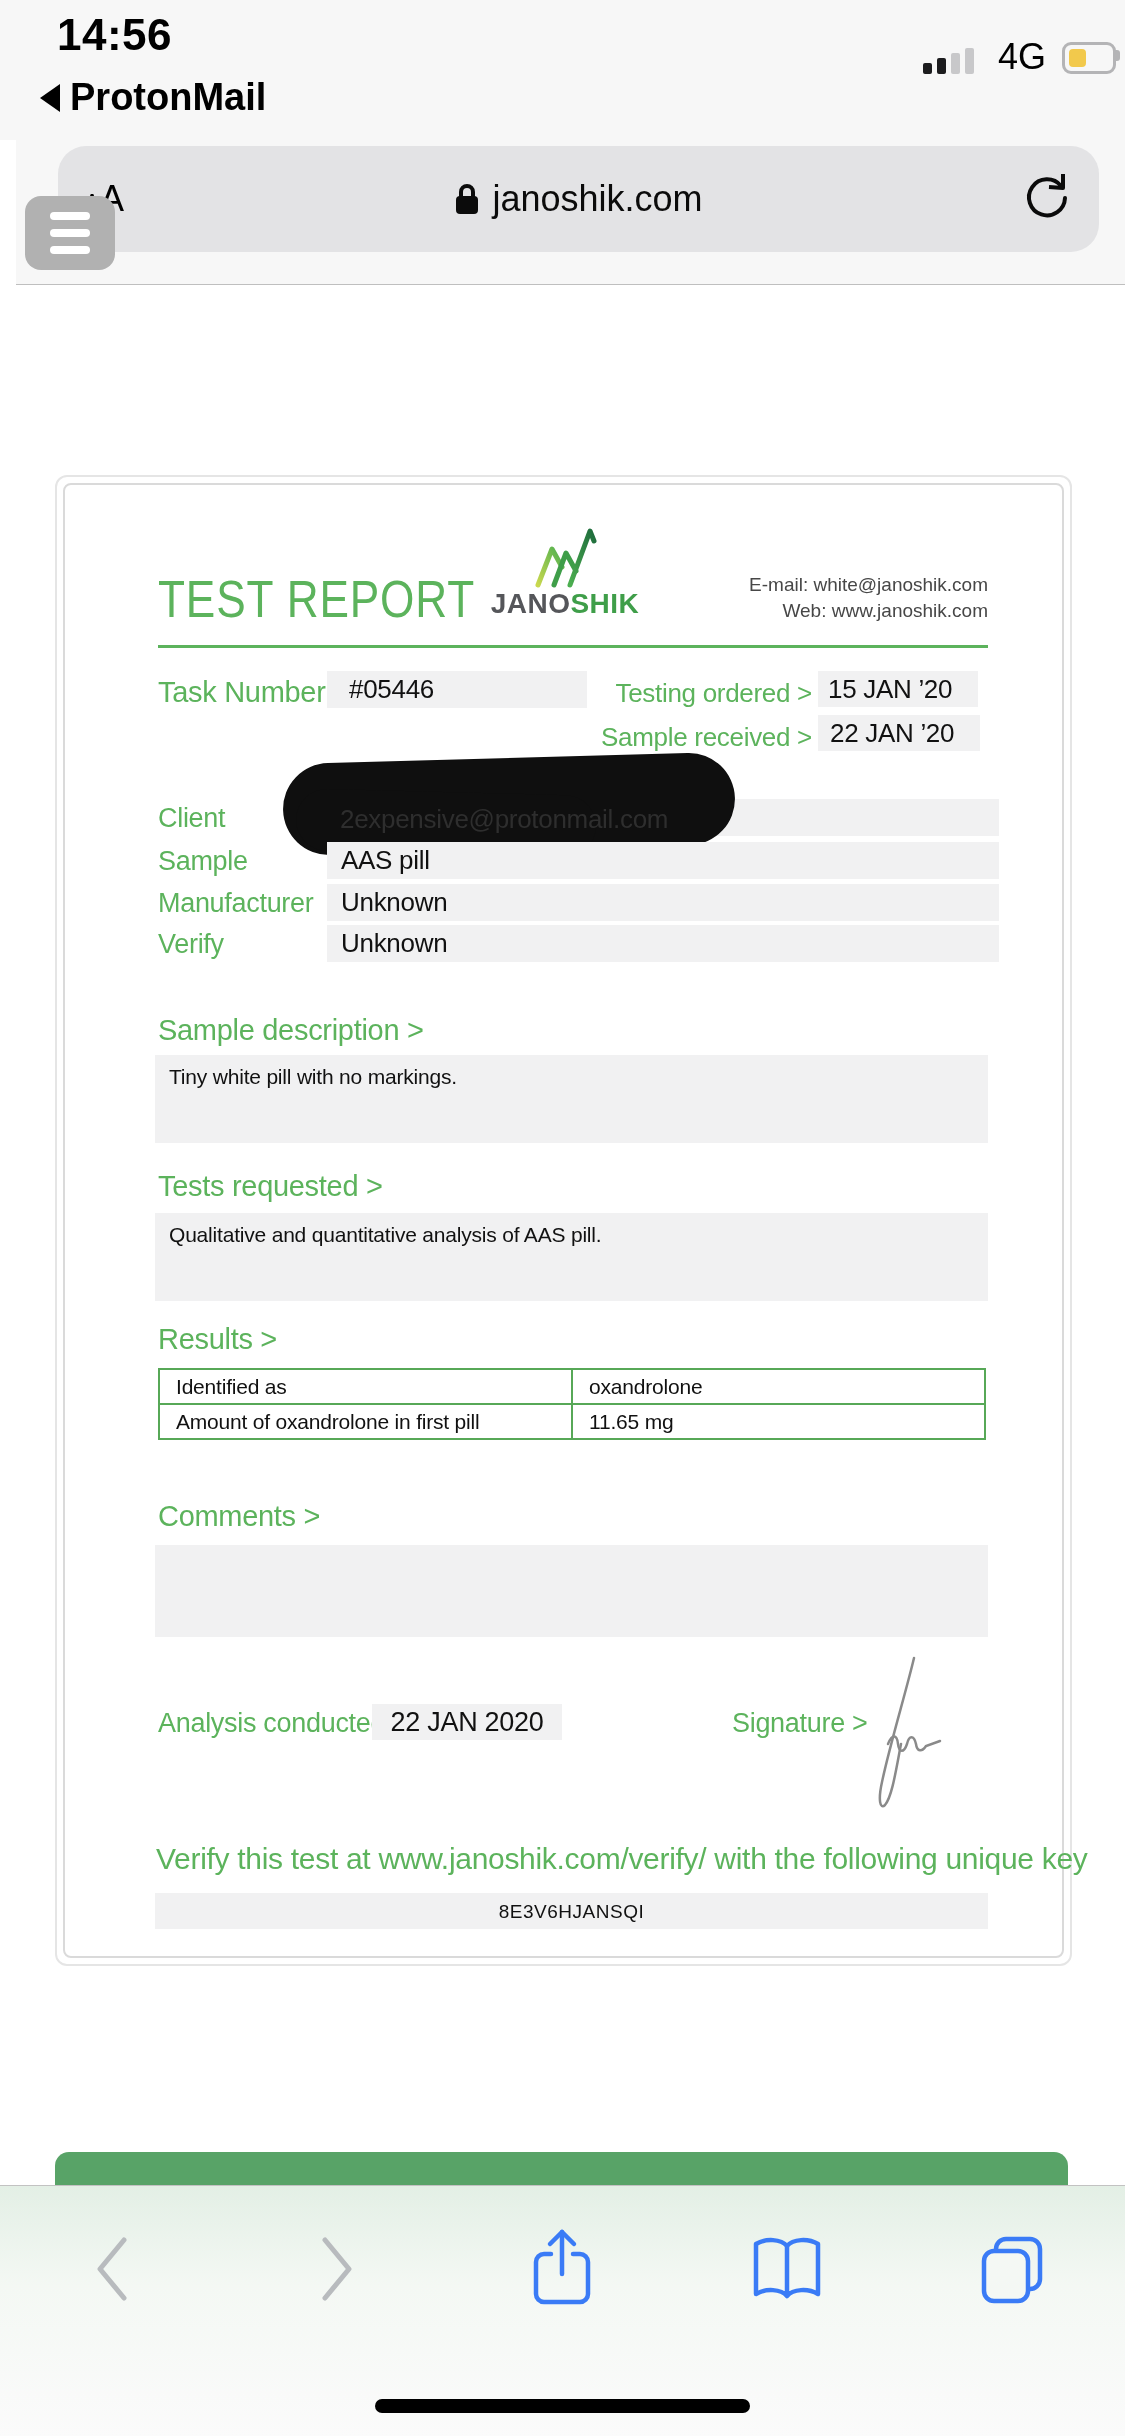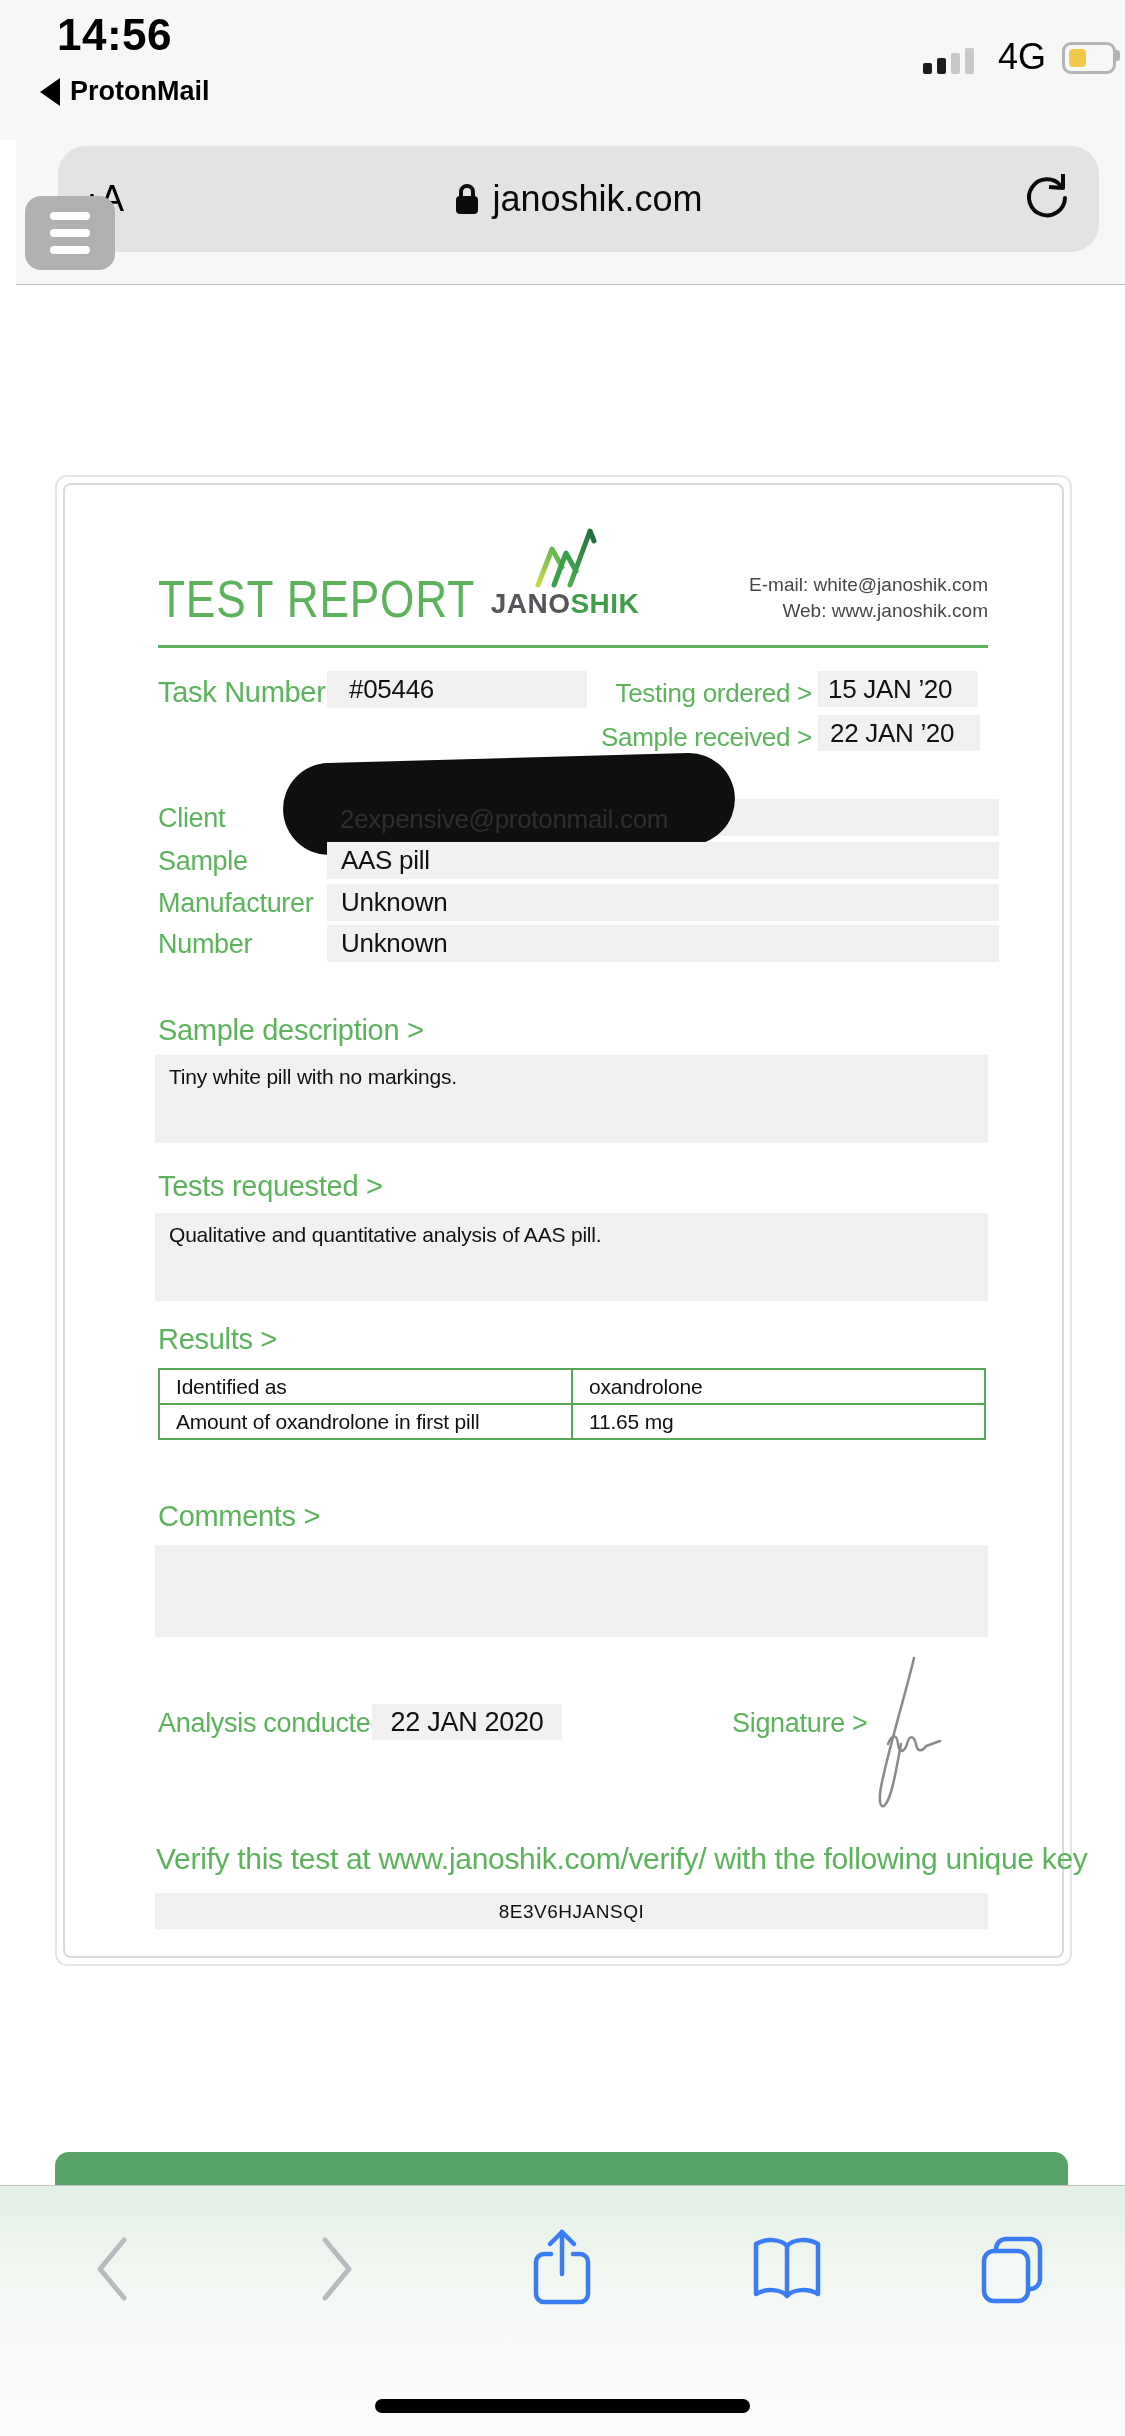--- a/index.html
+++ b/index.html
@@ -3,21 +3,21 @@
 <meta charset="utf-8">
 <style>
   html,body{margin:0;padding:0;}
   body{width:1125px;height:2436px;position:relative;background:#fff;
        font-family:"Liberation Sans",sans-serif;-webkit-font-smoothing:antialiased;overflow:hidden;}
   .abs{position:absolute;}
 
   
   #statusbar{left:0;top:0;width:1125px;height:140px;background:#f7f7f7;}
   #time{left:57px;top:10px;font-size:44px;font-weight:700;color:#000;letter-spacing:.5px;}
-  #backlink{left:40px;top:76px;font-size:27px;font-weight:600;color:#000;display:flex;align-items:center;gap:10px;}
+  #backlink{left:40px;top:76px;font-size:38px;font-weight:600;color:#000;display:flex;align-items:center;gap:10px;}
   #backtri{width:0;height:0;border-top:14px solid transparent;border-bottom:14px solid transparent;border-right:20px solid #000;}
   #sigbars{left:923px;top:44px;display:flex;align-items:flex-end;gap:5px;height:30px;}
   .bar{width:9px;border-radius:2px;background:#c8c8ca;}
   .bar.on{background:#1c1c1e;}
   #netlabel{left:998px;top:36px;font-size:36px;color:#000;}
   #battery{left:1062px;top:42px;width:48px;height:26px;border:3px solid #b4b4b6;border-radius:9px;}
   #battfill{left:4px;top:4px;width:17px;height:18px;background:#f2c94c;border-radius:4px;position:absolute;}
   #battnub{left:1115px;top:50px;width:5px;height:11px;background:#b4b4b6;border-radius:0 3px 3px 0;}
 
   
@@ -197,21 +197,21 @@
 <div class="blob" id="blob2"></div>
 
 <div class="abs lbl inforow-lbl" style="top:846px">Sample</div>
 <div class="valbox infobox" style="top:842px">
   <span class="valtxt">AAS pill</span>
 </div>
 <div class="abs lbl inforow-lbl" style="top:888px">Manufacturer</div>
 <div class="valbox infobox" style="top:884px">
   <span class="valtxt">Unknown</span>
 </div>
-<div class="abs lbl inforow-lbl" style="top:929px">Number</div>
+<div class="abs lbl inforow-lbl" style="top:929px">Verify</div>
 <div class="valbox infobox" style="top:925px">
   <span class="valtxt">Unknown</span>
 </div>
 
 <div class="abs lbl heading" style="left:158px;top:1014px">Sample description &gt;</div>
 <div class="bigbox" style="top:1055px;height:88px">
   <span class="boxtext">Tiny white pill with no markings.</span>
 </div>
 
 <div class="abs lbl heading" style="left:158px;top:1170px">Tests requested &gt;</div>

